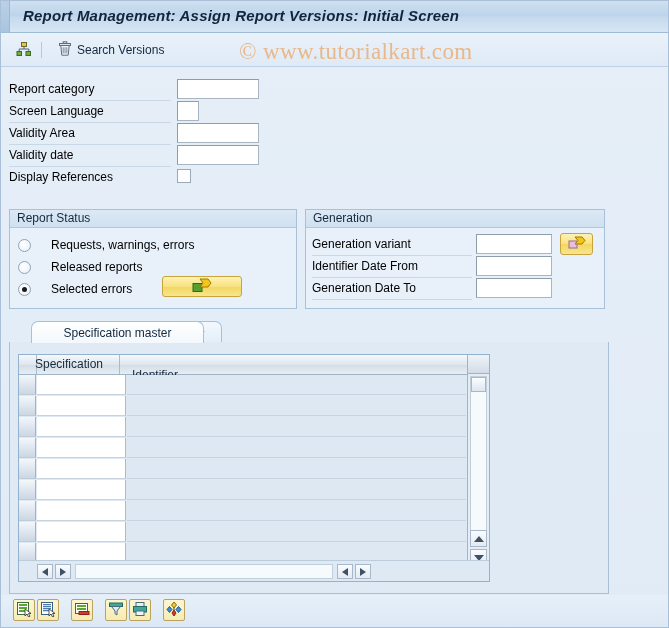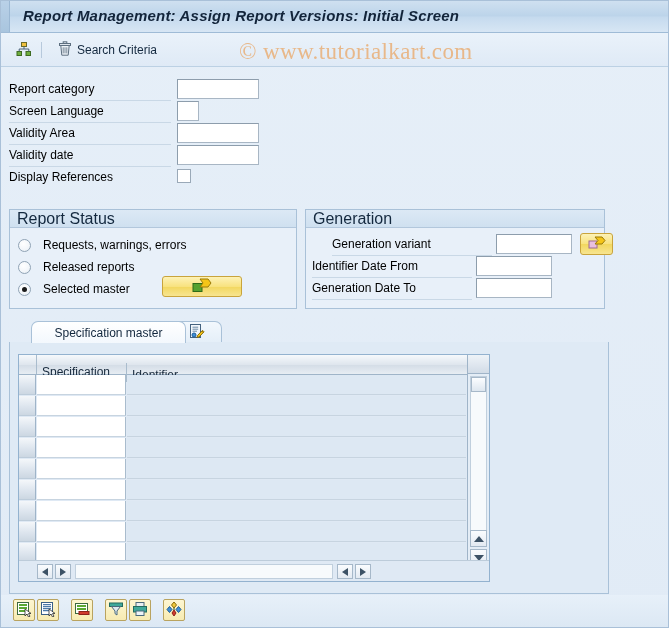--- a/index.html
+++ b/index.html
@@ -94,27 +94,27 @@
 
   
   .group {
     position: absolute;
     background: #e8f0f9;
     border: 1px solid #a9c1d8;
   }
   .group-hdr {
     height: 18px; line-height: 17px;
     padding-left: 7px;
-    font-size: 16px; color: #13283e;
+    font-size: 12px; color: #13283e;
     background: linear-gradient(180deg,#dce9f5,#cfe0f0);
     border-bottom: 1px solid #b2c7dc;
   }
   .group-body { position: relative; }
 
-  .radio-row { position: absolute; height: 18px; display: flex; align-items: center; gap: 12px; }
+  .radio-row { position: absolute; height: 18px; display: flex; align-items: center; gap: 20px; }
   .radio {
     width: 13px; height: 13px; border-radius: 50%;
     background: radial-gradient(circle at 40% 35%, #ffffff 0%, #f2f6fa 60%, #dfe7ef 100%);
     border: 1px solid #90a3b5;
     position: relative; flex: none;
   }
   .radio.on::after {
     content: ""; position: absolute; left: 3px; top: 3px;
     width: 5px; height: 5px; border-radius: 50%; background: #1b1b1b;
   }
@@ -269,21 +269,21 @@
 
     <div class="tb-btn" style="left:52px;">
       <span>
         <svg width="14" height="16" viewBox="0 0 14 16">
           <rect x="1.5" y="2.5" width="11" height="2" fill="#dfe6ee" stroke="#5d6f80"></rect>
           <path d="M2.8 4.5 L3.8 14.2 H10.2 L11.2 4.5 Z" fill="#eef3f8" stroke="#5d6f80"></path>
           <path d="M5.2 6.3 V12.4 M7 6.3 V12.4 M8.8 6.3 V12.4" stroke="#7b8b9a" fill="none"></path>
           <rect x="5.2" y="0.8" width="3.6" height="1.7" fill="#dfe6ee" stroke="#5d6f80"></rect>
         </svg>
       </span>
-      <span class="tb-label">Search Criteria</span>
+      <span class="tb-label">Search Versions</span>
     </div>
   </div>
 
   <div class="watermark">© www.tutorialkart.com</div>
 
   <div class="formarea">
 
     <div class="frow" style="top:4px; width:250px;">
       <div class="flabel">Report category</div>
       <input class="finput" style="left: 168px; width: 82px;" type="text" value="">
@@ -319,39 +319,39 @@
         <span class="radio-label">Requests, warnings, errors</span>
       </div>
 
       <div class="radio-row" style="left:8px; top:30px;">
         <span class="radio"></span>
         <span class="radio-label">Released reports</span>
       </div>
 
       <div class="radio-row" style="left:8px; top:52px;">
         <span class="radio on"></span>
-        <span class="radio-label">Selected master</span>
+        <span class="radio-label">Selected errors</span>
       </div>
 
       <div class="ybtn" style="left:152px; top:48px; width:80px; height:21px;">
         <span>
           <svg width="20" height="15" viewBox="0 0 20 15">
             <rect x="1" y="5.5" width="9" height="8" fill="#54a12f" stroke="#2f6b18"></rect>
             <path d="M8 1 L16 1 L19 5 L16 9 L8 9 L11 5 Z" fill="#f5c518" stroke="#9a7a08"></path>
           </svg>
         </span>
       </div>
     </div>
   </div>
 
   <div class="group" style="left:304px; top:208px; width:300px; height:100px;">
     <div class="group-hdr">Generation</div>
     <div class="group-body" style="height:80px;">
 
-      <div class="frow" style="left:6px; top:6px; width:290px;margin-left:20px;">
+      <div class="frow" style="left:6px; top:6px; width:290px;">
         <div class="flabel" style="width:160px;">Generation variant</div>
         <input class="finput" style="left: 164px; width: 76px;" type="text" value="">
         <div class="ybtn" style="left:248px; top:-1px; width:33px; height:22px;">
           <span>
             <svg width="18" height="14" viewBox="0 0 18 14">
               <rect x="1" y="5" width="8" height="7" fill="#e9bfe0" stroke="#9c6b92"></rect>
               <path d="M7 1 L14 1 L17 4.5 L14 8 L7 8 L10 4.5 Z" fill="#f5c518" stroke="#9a7a08"></path>
             </svg>
           </span>
         </div>
@@ -363,21 +363,21 @@
       </div>
 
       <div class="frow" style="left:6px; top:50px; width:290px;">
         <div class="flabel" style="width:160px;">Generation Date To</div>
         <input class="finput" style="left: 164px; width: 76px;" type="text" value="">
       </div>
     </div>
   </div>
 
   <div class="tabstrip">
-    <div class="tab sel" style="left:22px; width:155px;">
+    <div class="tab sel" style="left:22px; width:173px;">
       <span>Specification master</span>
     </div>
     <div class="tab" style="left:163px; width:50px;">
       <span>
         <svg width="16" height="16" viewBox="0 0 16 16">
           <rect x="1.5" y="1.5" width="10" height="13" fill="#f2f7fc" stroke="#44627f"></rect>
           <path d="M3.5 4.2 H9.2 M3.5 6.2 H9.2 M3.5 8.2 H8" stroke="#6d8aa5" fill="none"></path>
           <path d="M8.5 12.5 L13.5 7.3 L15 8.8 L10 14 L8 14.4 Z" fill="#f5c518" stroke="#8a6c06"></path>
           <path d="M12.8 8 L14.3 9.5" stroke="#8a6c06"></path>
           <circle cx="5" cy="12" r="2" fill="#3f8fd6" stroke="#1d5d99"></circle>
@@ -385,21 +385,21 @@
       </span>
     </div>
     <div class="tab-underline"></div>
   </div>
 
   <div class="tabpage">
     <div class="gridwrap">
 
       <div class="ghead">
         <div class="ghcell" style="left:0; width:18px; padding:0;"></div>
-        <div class="ghcell" style="left:18px; width:90px;margin-top:8px;">Specification</div>
+        <div class="ghcell" style="left:11px; width:90px;">Specification</div>
         <div class="ghcell" style="left:108px; width:339px; border-right:none;margin-top:11px;">Identifier</div>
       </div>
 
       <div id="grid-rows">
           <div class="grow" style="top: 20px;">
             <div class="gsel"></div>
             <div class="gc-spec"></div>
             <div class="gc-ident"></div>
           </div>
           <div class="grow" style="top: 41px;">

